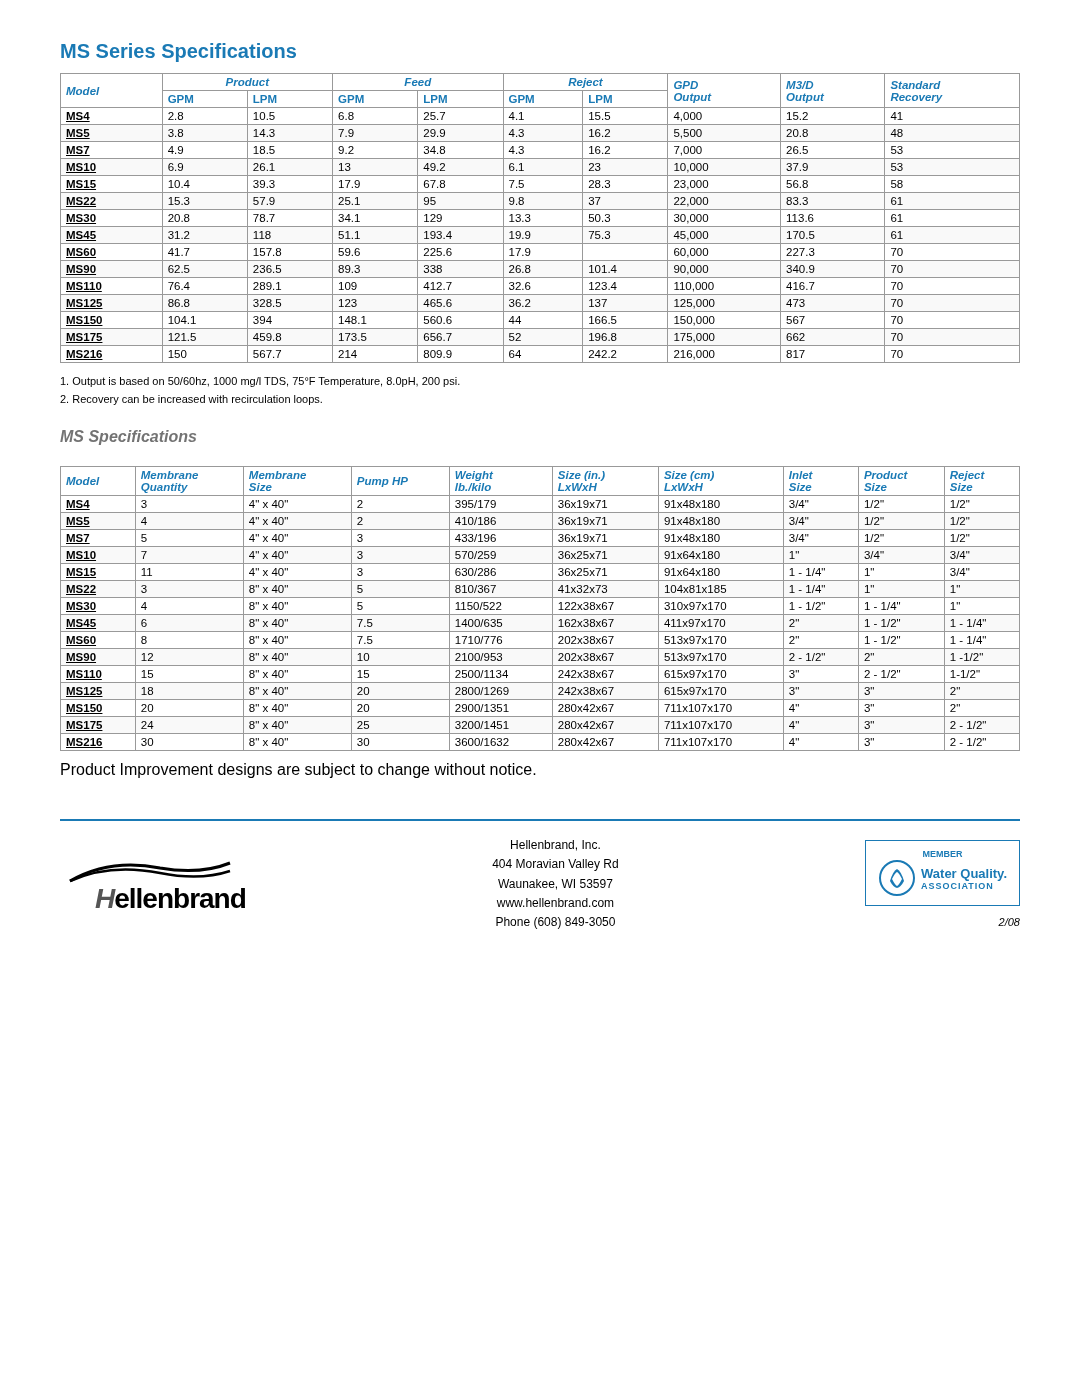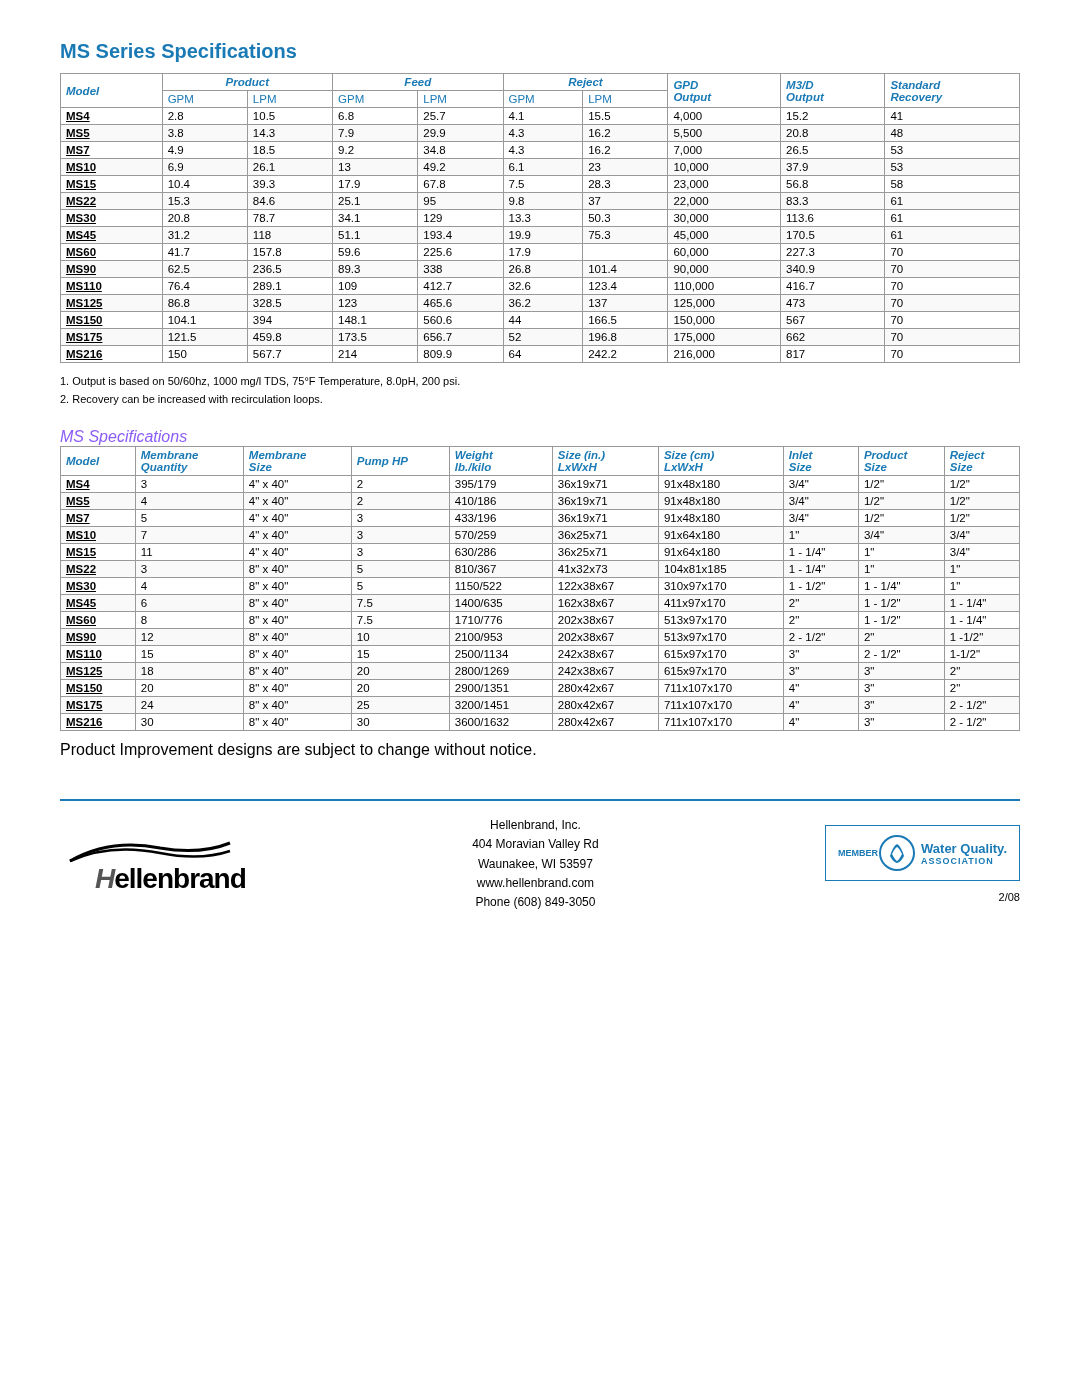--- a/index.html
+++ b/index.html
@@ -12,25 +12,25 @@
       min-height: 1397px;
       padding: 40px 60px;
     }
     .page-title {
       color: #1a7ab5;
       font-size: 20px;
       font-weight: bold;
       margin-bottom: 10px;
     }
     .section-title {
-      color: #8b5cf6;
+      color: #737373;
       font-size: 16px;
-      font-weight: normal;
+      font-weight: bold;
       font-style: italic;
-      margin-bottom: 0;
+      margin-bottom: 20px;
     }
     table {
       width: 100%;
       border-collapse: collapse;
       margin-bottom: 10px;
       font-size: 11.5px;
     }
     th, td {
       border: 1px solid #999;
       padding: 2px 5px;
@@ -38,21 +38,21 @@
       white-space: nowrap;
     }
     th {
       background: #fff;
       font-weight: bold;
       font-style: italic;
       color: #1a7ab5;
     }
     th.subheader {
       color: #1a7ab5;
-      font-weight: normal;
+      font-weight: bold;
       font-style: normal;
       margin-left: 28px;
     }
     td {
       color: #000;
     }
     tr:nth-child(even) td { background: #f9f9f9; }
     .notes {
       font-size: 11px;
       margin-bottom: 20px;
@@ -91,35 +91,36 @@
     .footer-right {
       display: flex;
       flex-direction: column;
       align-items: flex-end;
       font-size: 11px;
     }
     .water-quality-box {
       border: 1px solid #1a7ab5;
       padding: 8px 12px;
       display: flex;
-      flex-direction: row;
+      flex-direction: column;
       align-items: center;
       font-size: 10px;
       color: #1a7ab5;
       font-weight: bold;
     }
     .water-quality-logo {
       display: flex;
       align-items: center;
       gap: 5px;
     }
     .page-number {
       font-size: 11px;
       text-align: center;
       margin-top: 5px;
+      font-style: italic;
     }
     .disclaimer {
       font-size: 16px;
       margin-top: 8px;
       margin-bottom: 5px;
     }
     .model-col { font-weight: bold; text-decoration: underline; }
   </style>
 </head>
 <body>
@@ -203,21 +204,21 @@
         <td>67.8</td>
         <td>7.5</td>
         <td>28.3</td>
         <td>23,000</td>
         <td>56.8</td>
         <td>58</td>
       </tr>
       <tr>
         <td class="model-col">MS22</td>
         <td>15.3</td>
-        <td>84.6</td>
+        <td>57.9</td>
         <td>25.1</td>
         <td>95</td>
         <td>9.8</td>
         <td>37</td>
         <td>22,000</td>
         <td>83.3</td>
         <td>61</td>
       </tr>
       <tr>
         <td class="model-col">MS30</td>

